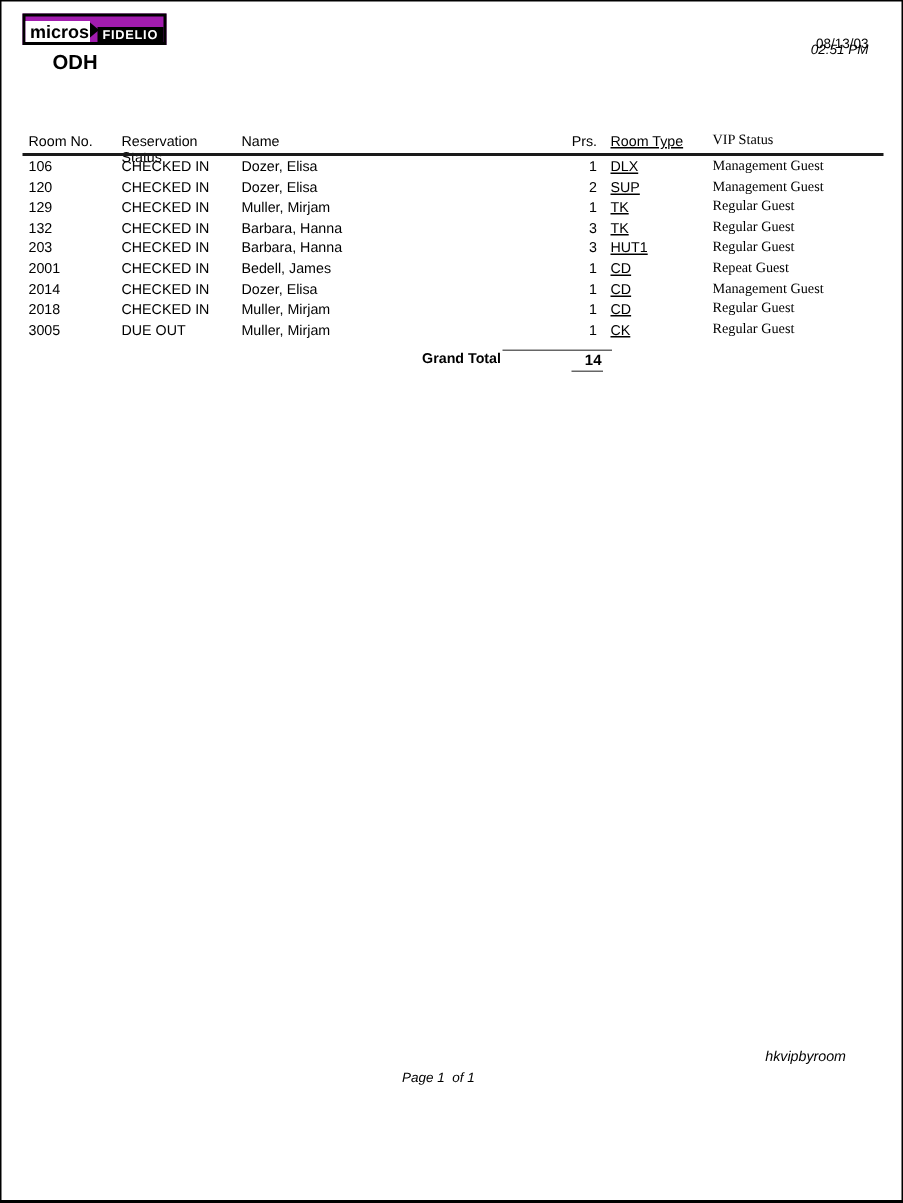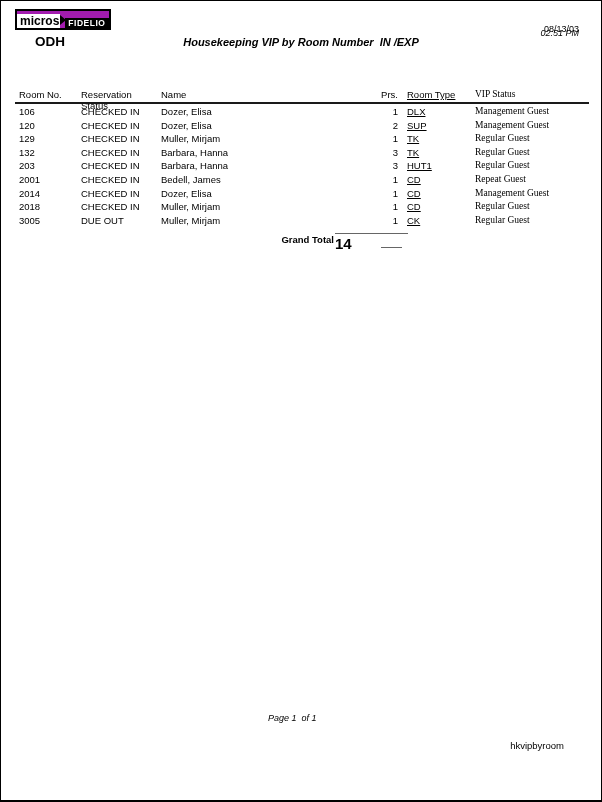--- a/index.html
+++ b/index.html
@@ -93,49 +93,48 @@
   .total-label {
     position: absolute; left: 233px; top: 233px; width: 100px;
     text-align: right; font-weight: bold; font-size: 9.5px;
   }
   .total-overline {
     position: absolute; left: 334px; top: 232px; width: 73px; height: 1px;
     background: #666;
   }
   .total-value {
     position: absolute; left: 334px; top: 234px; width: 66px;
-    text-align: left; font-weight: bold; font-size: 15px;
+    text-align: right; font-weight: bold; font-size: 10px;
   }
   .total-underline {
     position: absolute; left: 380px; top: 246px; width: 21px; height: 1px;
     background: #666;
   }
 
   
   .page-number {
     position: absolute; left: 267px; top: 712px;
     font-style: italic; font-size: 9px; white-space: pre;
   }
   .report-id {
-    position: absolute; right: 37px; top: 739px;
-    font-size: 9.5px; text-align: right;
+    position: absolute; right: 37px; top: 698px;
+    font-style: italic; font-size: 9.5px; text-align: right;
   }
 </style>
 </head>
 <body>
 
 <div class="page">
 
   <div class="logo">
     <span class="logo-micros">micros</span>
     <span class="logo-arrow"></span>
     <span class="logo-fidelio">FIDELIO</span>
   </div>
   <div class="property-code">ODH</div>
-  <div class="report-title">Housekeeping VIP by Room Number  IN /EXP</div>
   <div class="run-date">08/13/03</div>
   <div class="run-time">02:51 PM</div>
 
   <div class="thead">
     <div class="trow">
       <span class="c1">Room No.</span>
       <span class="c2">Reservation Status</span>
       <span class="c3">Name</span>
       <span class="c4">Prs.</span>
       <span class="c5">Room Type</span>

